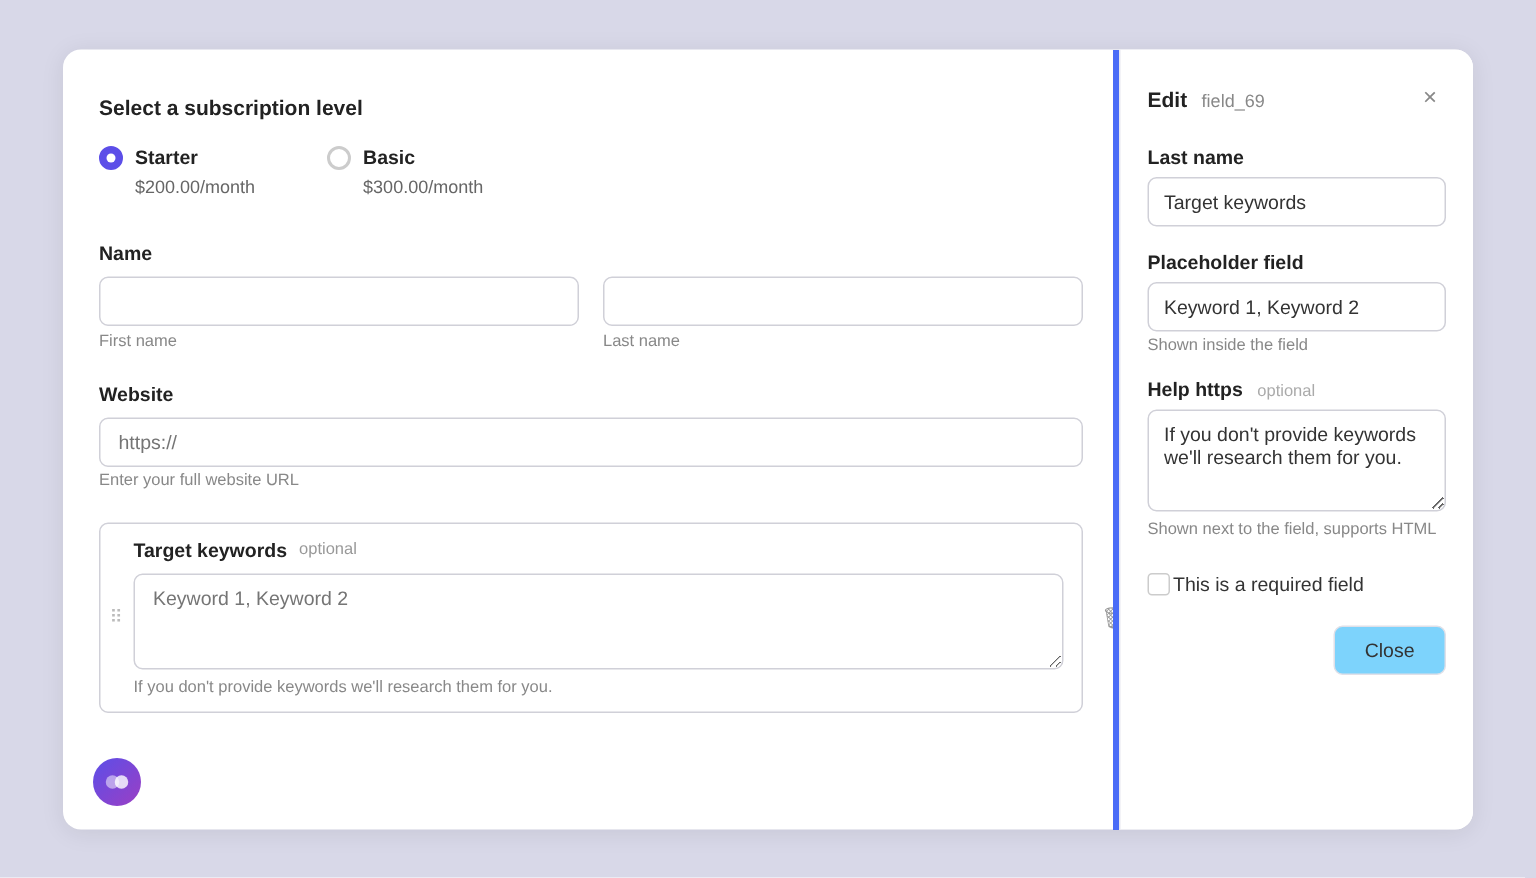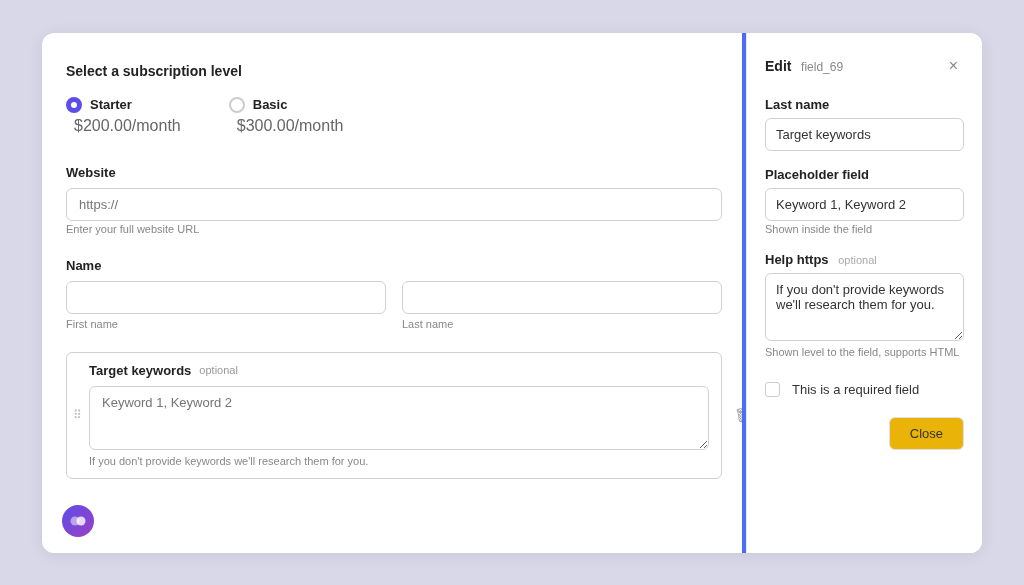--- a/index.html
+++ b/index.html
@@ -75,23 +75,23 @@
       height: 6px;
       border-radius: 50%;
       background: #fff;
     }
     .subscription-label {
       font-weight: 600;
       font-size: 13px;
       color: #222;
     }
     .subscription-price {
-      font-size: 16px;
+      font-size: 12px;
       color: #666;
-      margin-left: 8px;
+      margin-left: 24px;
     }
     
     .form-section {
       margin-bottom: 22px;
     }
     .form-label {
       font-size: 13px;
       font-weight: 600;
       color: #222;
       margin-bottom: 8px;
@@ -280,41 +280,41 @@
       font-family: inherit;
     }
     .field-note {
       font-size: 11px;
       color: #888;
       margin-top: 4px;
     }
     .required-row {
       display: flex;
       align-items: center;
-      gap: 12px;
+      gap: 2px;
       margin-top: 23px;
       margin-bottom: 20px;
     }
     .checkbox-box {
       width: 15px;
       height: 15px;
       border: 1.5px solid #ccc;
       border-radius: 3px;
       background: #fff;
       flex-shrink: 0;
       cursor: pointer;
     }
     .required-label {
       font-size: 13px;
       color: #333;
     }
     .close-action-btn {
       display: block;
       margin-left: auto;
-      background: #eab308;
+      background: #7dd3fc;
       border: 1px solid #e0e0e8;
       border-radius: 6px;
       padding: 8px 20px;
       font-size: 13px;
       font-weight: 500;
       color: #333;
       cursor: pointer;
     }
     .keywords-outer {
       position: relative;
@@ -343,42 +343,42 @@
         <div class="subscription-option">
           <div class="subscription-option-row">
             <div class="radio-circle"></div>
             <span class="subscription-label">Basic</span>
           </div>
           <span class="subscription-price">$300.00/month</span>
         </div>
 
 
       </div>
-    </div>
-
-    <div class="form-section">
-      <span class="form-label">Website</span>
-      <input class="form-input" type="text" placeholder="https://" style="">
-      <span class="field-sublabel">Enter your full website URL</span>
     </div>
 
     <div class="form-section">
       <span class="form-label">Name</span>
       <div class="form-row">
         <div class="field-group">
           <input class="form-input" type="text" style="">
           <span class="field-sublabel">First name</span>
         </div>
         <div class="field-group">
           <input class="form-input" type="text" style="">
           <span class="field-sublabel">Last name</span>
         </div>
       </div>
     </div>
 
+    <div class="form-section">
+      <span class="form-label">Website</span>
+      <input class="form-input" type="text" placeholder="https://" style="">
+      <span class="field-sublabel">Enter your full website URL</span>
+    </div>
+
     <div class="keywords-outer">
       <div class="target-keywords-section">
         <span class="drag-handle">⠿</span>
         <div class="target-keywords-header">
           <span class="keyword-label">Target keywords</span>
           <span class="optional-badge">optional</span>
         </div>
         <textarea class="keyword-textarea" placeholder="Keyword 1, Keyword 2" style=""></textarea>
         <span class="keyword-help">If you don't provide keywords we'll research them for you.</span>
       </div>
@@ -418,21 +418,21 @@
       <input class="right-input" type="text" value="Keyword 1, Keyword 2" style="">
       <span class="field-note">Shown inside the field</span>
     </div>
 
     <div class="right-form-group">
       <label class="right-form-label">
         <span>Help https</span>
         <span class="optional-tag">optional</span>
       </label>
       <textarea class="right-textarea" style="">If you don't provide keywords we'll research them for you.</textarea>
-      <span class="field-note">Shown level to the field, supports HTML</span>
+      <span class="field-note">Shown next to the field, supports HTML</span>
     </div>
 
     <div class="required-row">
       <div class="checkbox-box"></div>
       <span class="required-label">This is a required field</span>
     </div>
 
     <button class="close-action-btn">Close</button>
 
   </div>

